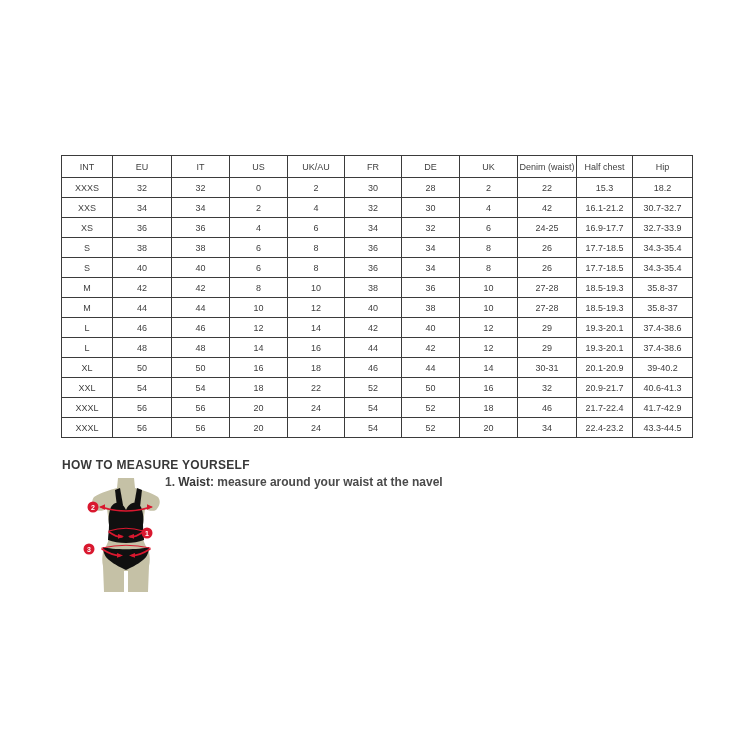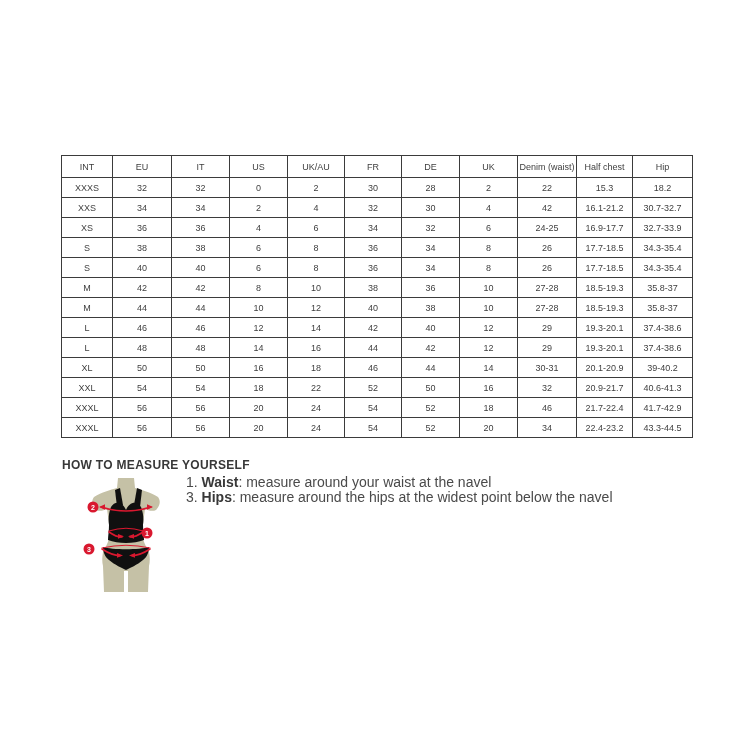--- a/index.html
+++ b/index.html
@@ -28,21 +28,21 @@
     overflow:hidden;white-space:nowrap;
   }
   .size-table th{height:21px;}
   .size-table td{height:19px;}
 
   
   .measure-heading{
     position:absolute;left:62px;top:458px;
     font-size:12px;font-weight:700;letter-spacing:.3px;color:#383838;
   }
-  .steps{position:absolute;left:186px;top:475px;font-size:14px;color:#4a4a4a;}
+  .steps{position:absolute;left:165px;top:475px;font-size:12px;color:#4a4a4a;font-weight:bold;}
   .step{height:15px;line-height:15px;white-space:nowrap;}
   .step b{color:#383838;}
 
   
   .figure{position:absolute;left:72px;top:468px;width:100px;height:127px;}
   .body-fill{fill:var(--body-beige);}
   .garment-fill{fill:var(--garment-black);}
   .red-stroke{stroke:var(--accent-red);fill:none;stroke-width:1.6;stroke-linecap:round;}
   .red-thin{stroke:var(--accent-red);fill:none;stroke-width:1.1;stroke-linecap:round;}
   .red-fill{fill:var(--accent-red);}
@@ -305,16 +305,15 @@
       <text class="badge-text" x="75" y="67.6">1</text>
     </g>
     <g>
       <circle class="red-fill" cx="17" cy="81" r="5.5"></circle>
       <text class="badge-text" x="17" y="83.6">3</text>
     </g>
   </svg>
 
   <div class="steps">
       <div class="step"><span>1. </span><b>Waist</b><span>: measure around your waist at the navel</span></div>
-      <div class="step"><span>3. </span><b>Hips</b><span>: measure around the hips at the widest point below the navel</span></div>
     </div>
 
 </div>
 
 </body></html>

